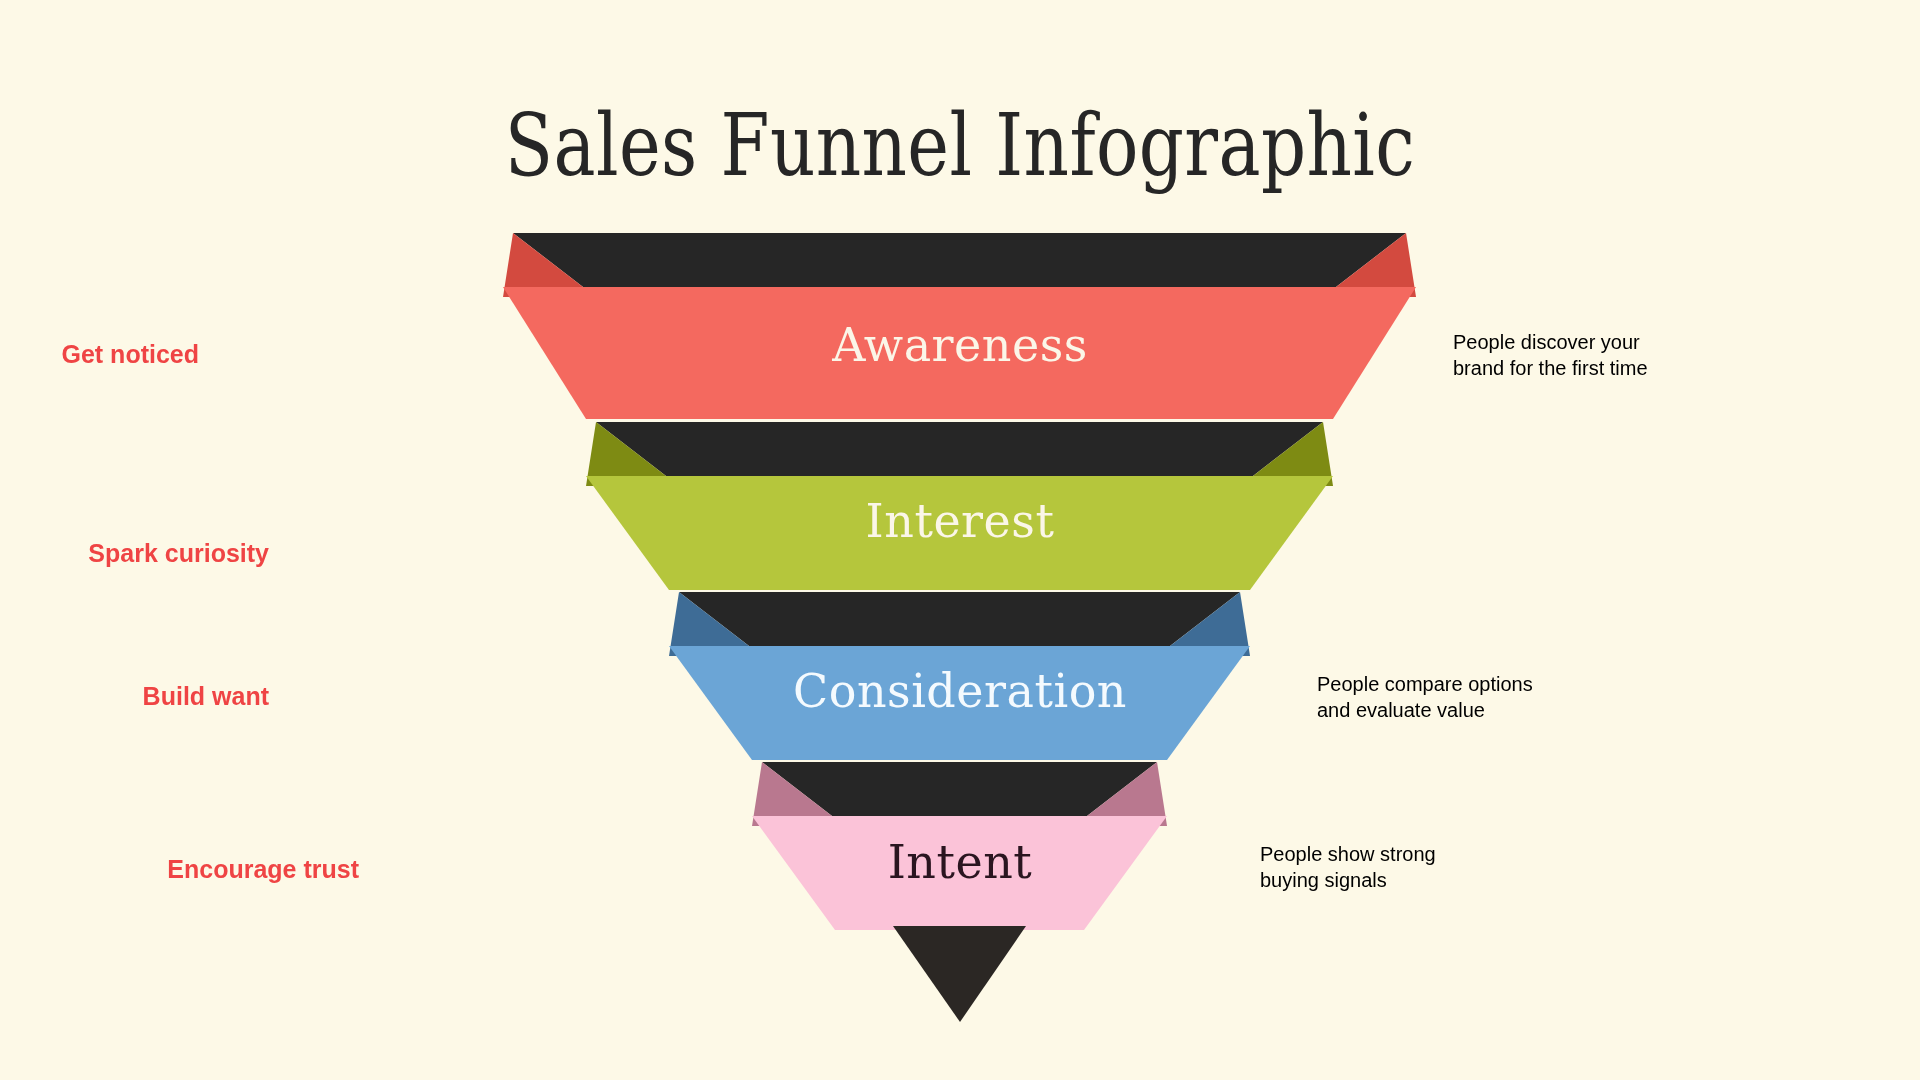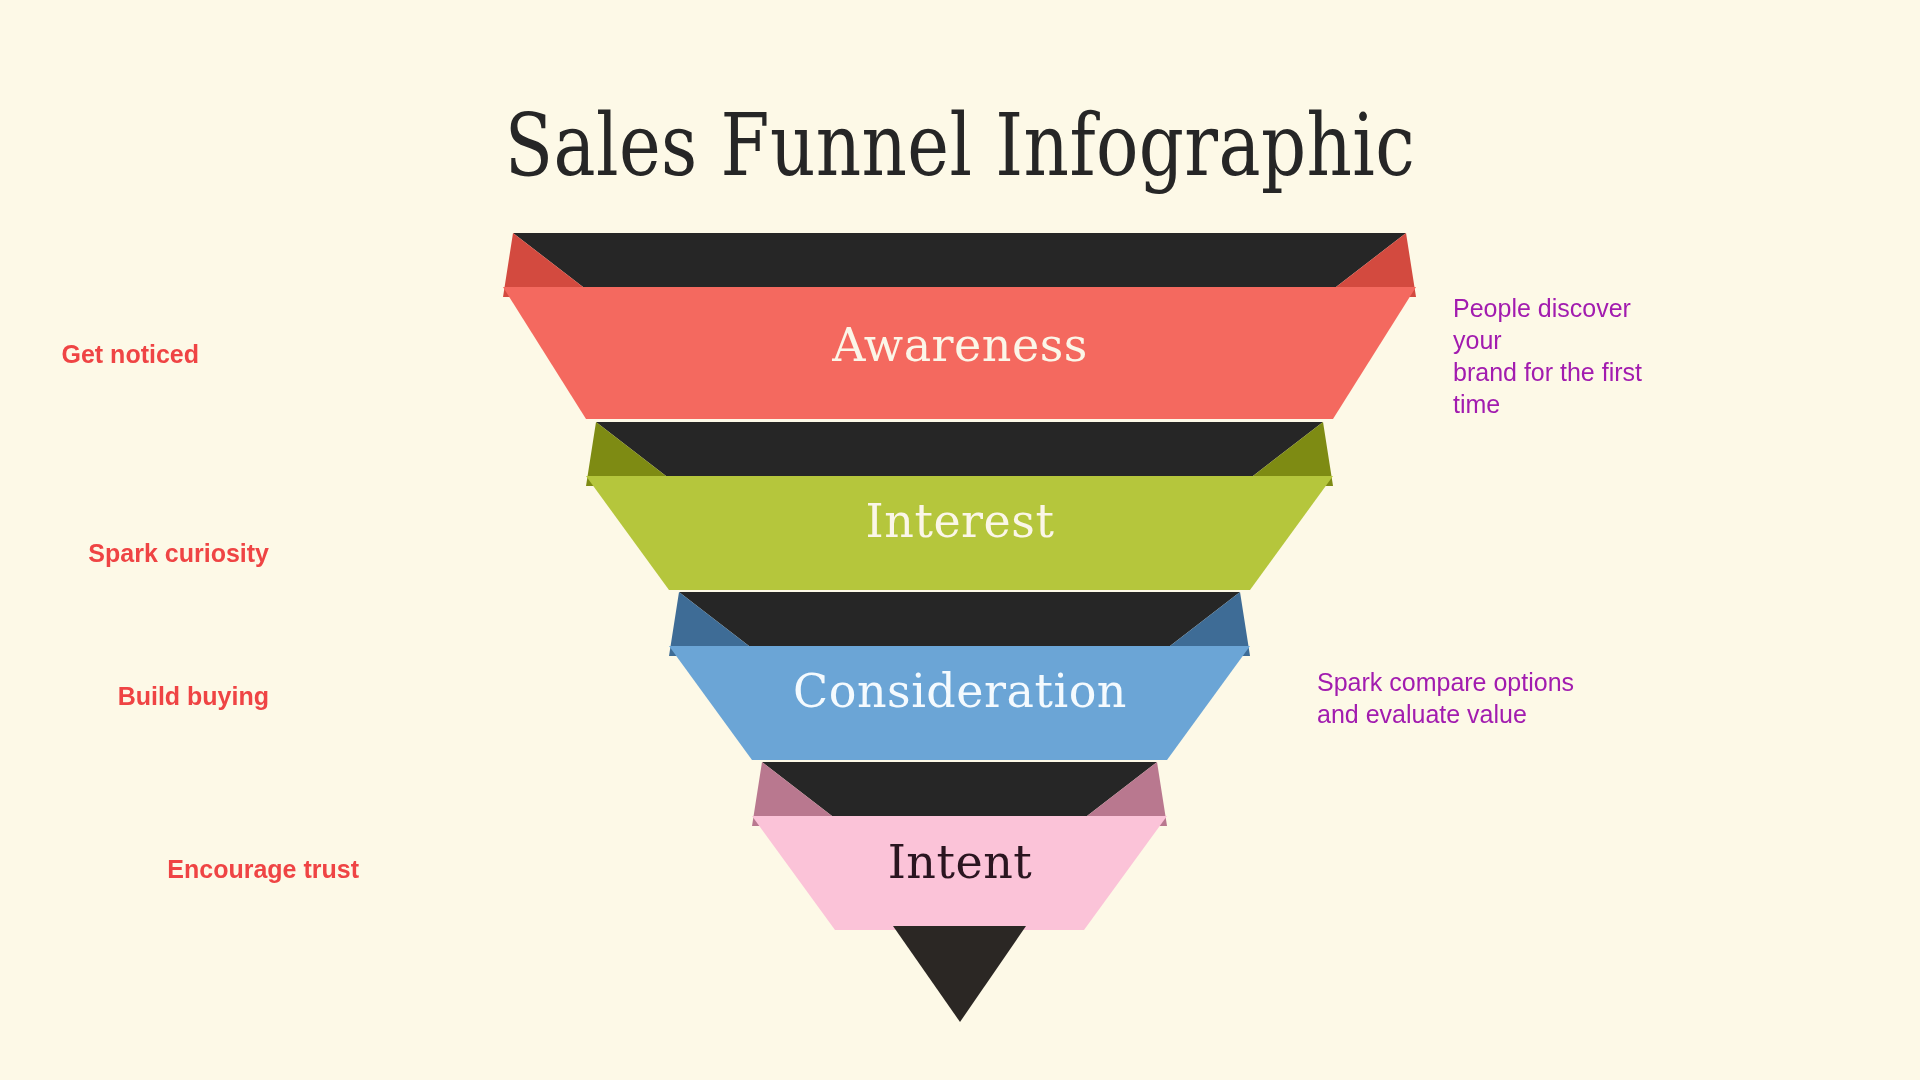--- a/index.html
+++ b/index.html
@@ -55,23 +55,23 @@
     font-size: 25px;
     font-weight: bold;
     color: #ef4444;
     text-align: right;
     white-space: nowrap;
     transform: translateY(-50%);
   }
   .right-desc {
     position: absolute;
     font-family: "Liberation Sans", sans-serif;
-    font-size: 25px;
+    font-size: 20px;
     font-weight: 400;
-    color: #a21caf;
+    color: #000000;
     line-height: 1.28;
     white-space: pre-line;
     transform: translateY(-50%);
   }
 </style>
 </head>
 <body>
 
 <div id="stage">
 
@@ -109,21 +109,23 @@
       <polygon points="1157,762 1167,826 1074,826" fill="#B9788F"></polygon>
       <polygon points="752,816 1167,816 1084,930 835,930" fill="#FBC3D8"></polygon>
       <text class="stage-title" x="960" y="878" text-anchor="middle" fill="#2A1520">Intent</text>
     </g>
 
     <polygon points="893,926 1026,926 960,1022" fill="#2B2724"></polygon>
   </svg>
 
   <div class="left-label" style="right:1450px; top:354px;">Get noticed</div>
   <div class="left-label" style="right:1380px; top:553px;">Spark curiosity</div>
-  <div class="left-label" style="right:1380px; top:696px;">Build buying</div>
+  <div class="left-label" style="right:1380px; top:696px;">Build want</div>
   <div class="left-label" style="right:1290px; top:869px;">Encourage trust</div>
 
   <div class="right-desc" style="left:1453px; top:356px;">People discover your
 brand for the first time</div>
-  <div class="right-desc" style="left:1317px; top:698px;">Spark compare options
+  <div class="right-desc" style="left:1317px; top:698px;">People compare options
 and evaluate value</div>
+  <div class="right-desc" style="left:1260px; top:868px;">People show strong
+buying signals</div>
 
 </div>
 
 </body></html>

